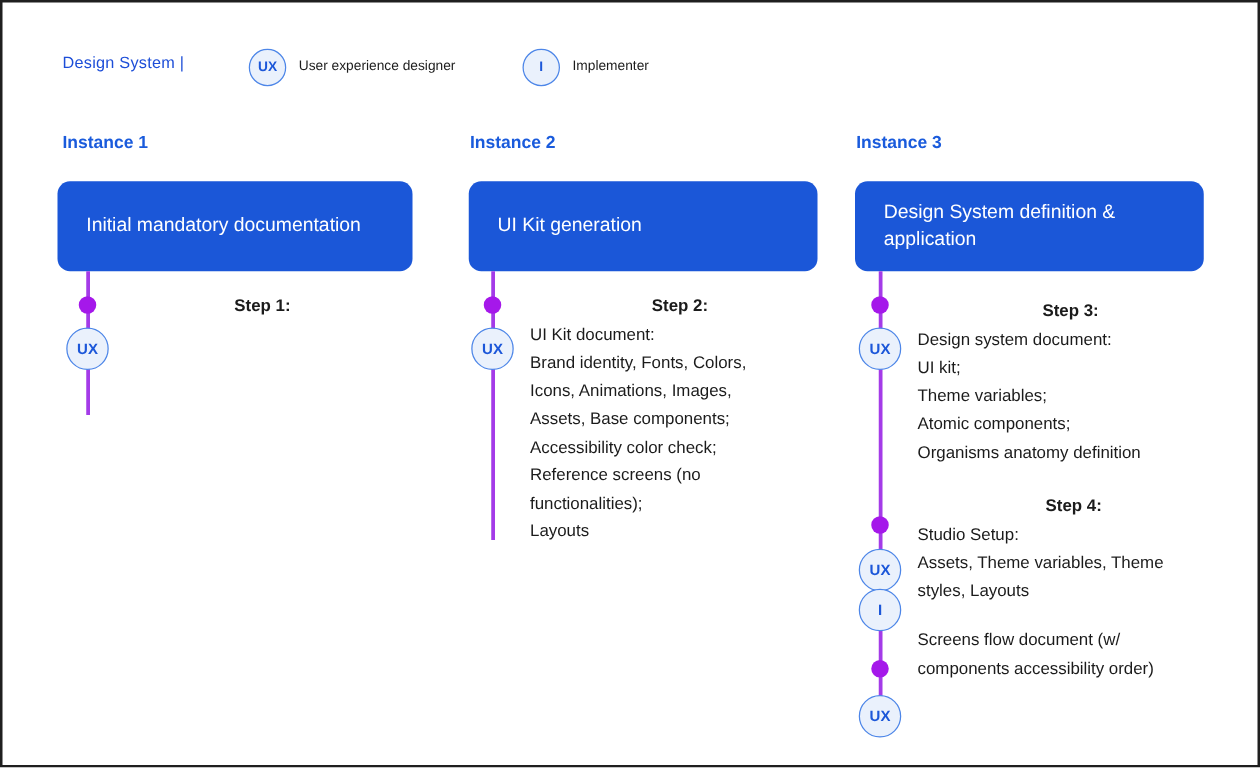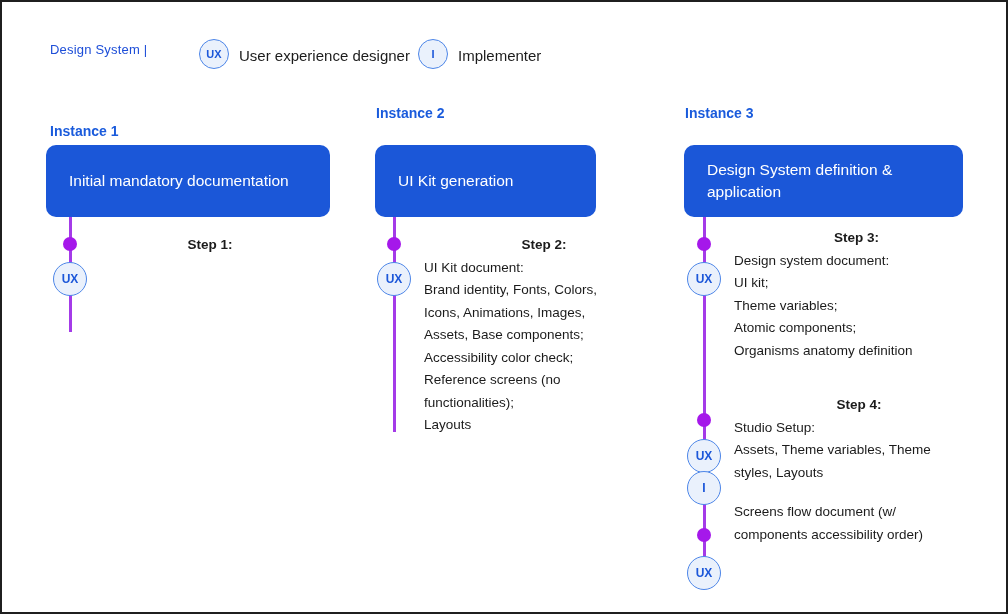--- a/index.html
+++ b/index.html
@@ -12,21 +12,21 @@
     position:absolute; left:48px; top:40px;
     font-size:13px; color:#1d4ed8; letter-spacing:.2px;
   }
   .role-badge {
     position:absolute; top:37px; width:30px; height:30px; border-radius:50%;
     background:var(--badge-fill,#EAF1FC); border:1.5px solid var(--badge-border,#4D86E8);
     color:var(--badge-text,#1C57D9); font-size:11px; font-weight:700;
     display:flex; align-items:center; justify-content:center;
   }
   .role-label {
-    position:absolute; top:45px; font-size:15px; color:#1c1c1c;
+    position:absolute; top:45px; font-size:11px; color:#1c1c1c;
   }
   .instance {
     position:absolute; top:103px; font-size:14px; font-weight:700;
     color:var(--instance-blue,#1A5BDC);
   }
   .phase-box {
     position:absolute; top:143px; height:72px; border-radius:10px;
     background:var(--box-blue,#1B57D8); color:#ffffff; font-size:15.5px;
     display:flex; align-items:center; padding:0 20px 0 23px; line-height:1.45;
   }
@@ -57,35 +57,35 @@
   <div class="title">Design System |</div>
   <div class="role-badge" style="left:197px;">
     <span>UX</span>
   </div>
   <div class="role-label" style="left:237px;">User experience designer</div>
   <div class="role-badge" style="left:416px;">
     <span>I</span>
   </div>
   <div class="role-label" style="left:456px;">Implementer</div>
 
-  <div class="instance" style="left:48px;margin-top:18px;">Instance 1</div>
+  <div class="instance" style="left:48px;">Instance 1</div>
   <div class="phase-box" style="left:44px; width:284px;align-items:center;">
     <span>Initial mandatory documentation</span>
   </div>
   <div class="tline" style="left:66.5px; top:215px; height:115px;"></div>
   <div class="tdot" style="left:61px; top:235px;"></div>
   <div class="tbadge" style="left:51px; top:260px;">
     <span>UX</span>
   </div>
   <div class="step" style="left:92px; top:232px; width:232px;">
     <div class="step-title">Step 1:</div>
   </div>
 
   <div class="instance" style="left:374px;">Instance 2</div>
-  <div class="phase-box" style="left:373px; width:221px;">
+  <div class="phase-box" style="left:373px; width:279px;">
     <span>UI Kit generation</span>
   </div>
   <div class="tline" style="left:390.5px; top:215px; height:215px;"></div>
   <div class="tdot" style="left:385px; top:235px;"></div>
   <div class="tbadge" style="left:375px; top:260px;">
     <span>UX</span>
   </div>
   <div class="step" style="left:422px; top:232px; width:240px;">
     <div class="step-title">Step 2:</div>
     <div class="step-body">UI Kit document:
@@ -101,21 +101,21 @@
   <div class="instance" style="left:683px;">Instance 3</div>
   <div class="phase-box" style="left:682px; width:279px;">
     <span>Design System definition &amp; application</span>
   </div>
   <div class="tline" style="left:700.5px; top:215px; height:345px;"></div>
 
   <div class="tdot" style="left:695px; top:235px;"></div>
   <div class="tbadge" style="left:685px; top:260px;">
     <span>UX</span>
   </div>
-  <div class="step" style="left:732px; top:225px; width:245px;">
+  <div class="step" style="left:732px; top:236px; width:245px;">
     <div class="step-title">Step 3:</div>
     <div class="step-body">Design system document:
 UI kit;
 Theme variables;
 Atomic components;
 Organisms anatomy definition</div>
   </div>
 
   <div class="tdot" style="left:695px; top:411px;"></div>
   <div class="tbadge" style="left:685px; top:437px;">

